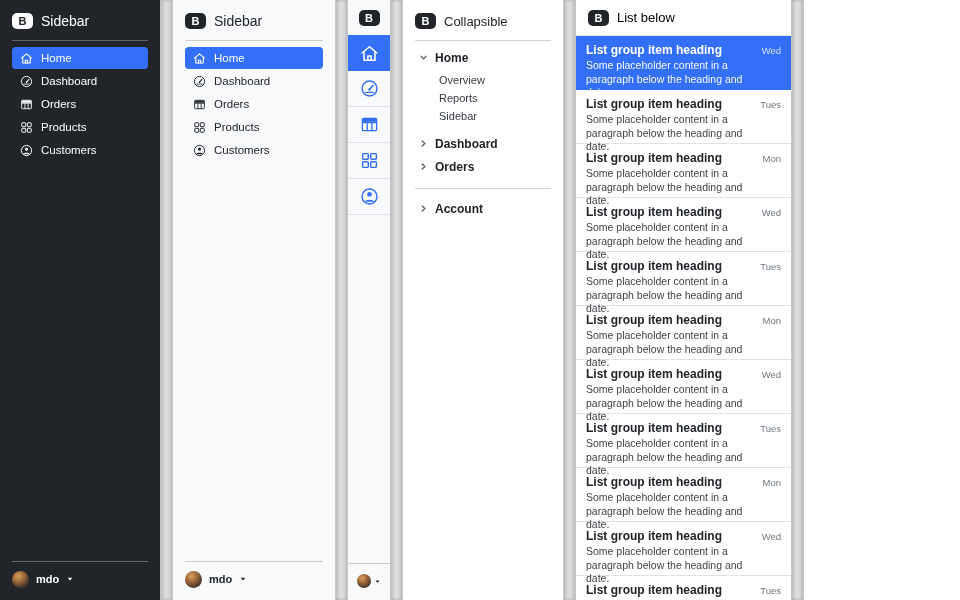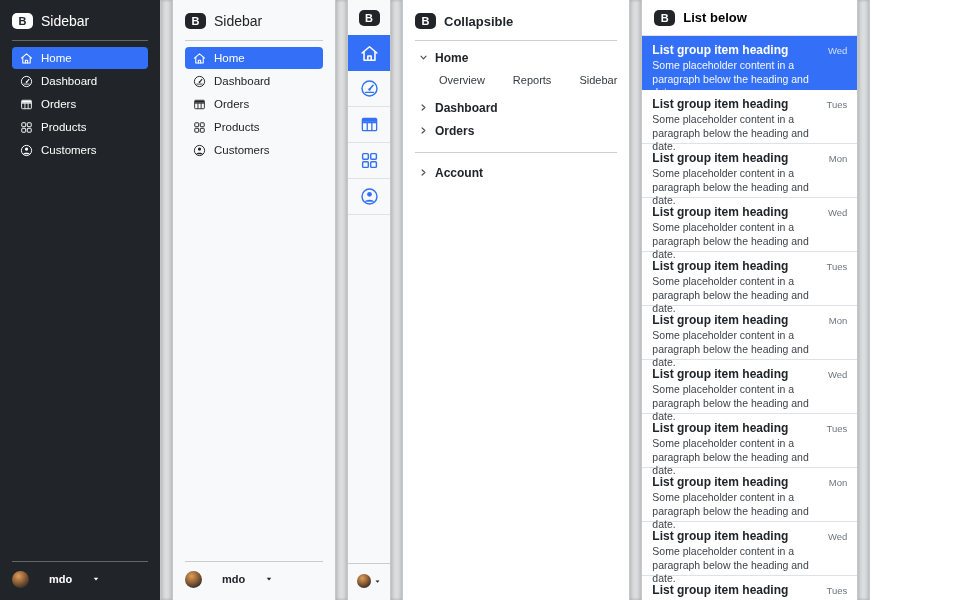--- a/index.html
+++ b/index.html
@@ -12,29 +12,29 @@
     box-shadow: inset 2px 0 3px rgba(0,0,0,.14), inset -2px 0 3px rgba(0,0,0,.14);
     border-left:1px solid rgba(0,0,0,.10); border-right:1px solid rgba(0,0,0,.10); }
 
   
   .blogo { width:21px; height:16px; border-radius:5px; display:flex; align-items:center;
     justify-content:center; font-weight:bold; font-size:11px; flex:0 0 auto; }
   .blogo.on-dark { background:#fff; color:#212529; }
   .blogo.on-light { background:#212529; color:#fff; }
   .brand { display:flex; align-items:center; gap:8px; height:22px; cursor:pointer; }
   .brand-title { font-size:14px; }
-  .brand-title.semi { font-size:13px; font-weight:700; }
+  .brand-title.semi { font-size:13px; font-weight:400; }
   hr.hr-dark { border:0; border-top:1px solid rgba(255,255,255,.30); margin:8px 0 6px; }
   hr.hr-light { border:0; border-top:1px solid rgba(0,0,0,.18); margin:8px 0 6px; }
   .grow { flex:1 1 auto; }
   .avatar { width:17px; height:17px; border-radius:50%; flex:0 0 auto;
     background: radial-gradient(circle at 38% 30%, #d9a05e 0%, #9a6538 38%, #4a3a2e 70%, #23201e 100%); }
   .caret { width:8px; height:8px; display:inline-flex; }
   .caret svg { width:100%; height:100%; }
-  .user { display:flex; align-items:center; gap:20px; height:22px; cursor:pointer; }
+  .user { display:flex; align-items:center; gap:7px; height:22px; cursor:pointer; }
   .uname { font-size:11px; font-weight:bold; }
 
   
   .sb { display:flex; flex-direction:column; padding:10px 12px; }
   .sb.dark { flex:0 0 160px; background:#212529; color:#fff; }
   .sb.light { flex:0 0 162px; background:#f8f9fa; color:#212529; }
   .nav { display:flex; flex-direction:column; gap:1px; }
   .nav-item { display:flex; align-items:center; gap:8px; height:22px; padding:0 8px;
     border-radius:4px; font-size:11.5px; cursor:pointer; color:inherit; text-decoration:none; }
   .nav-item.active { background:var(--primary); color:#fff; }
@@ -56,21 +56,21 @@
   .ncell-user .caret { width:7px; height:7px; }
 
   
   .sb.collapsible { flex:0 0 160px; background:#fff; color:#212529; }
   .tree { display:flex; flex-direction:column; }
   .tree-btn { display:flex; align-items:center; gap:7px; height:21px; margin-bottom:2px;
     background:none; border:0; font-family:inherit; font-size:12px; font-weight:700;
     color:#212529; cursor:pointer; padding:0 4px; text-align:left; }
   .chev { width:9px; height:9px; display:inline-flex; color:#495057; }
   .chev svg { width:100%; height:100%; }
-  .sub { display:flex; padding-left:24px; margin:1px 0 8px;gap:28px; }
+  .sub { display:flex; flex-direction:column; padding-left:24px; margin:1px 0 8px; }
   .sub-link { font-size:11px; color:#343a40; text-decoration:none; padding:3px 0; cursor:pointer; }
   hr.tree-hr { margin:9px 0; }
 
   
   .sb.listgroup { flex:0 0 215px; background:#fff; padding:0; overflow:hidden; }
   .lg-header { display:flex; align-items:center; gap:8px; height:36px; padding:0 12px;
     border-bottom:1px solid #dee2e6; flex:0 0 auto; cursor:pointer; }
   .lg-items { display:flex; flex-direction:column; overflow:hidden; }
   .lg-item { display:block; padding:7px 10px; height:54px; border-bottom:1px solid #dee2e6;
     text-decoration:none; color:#212529; cursor:pointer; }

